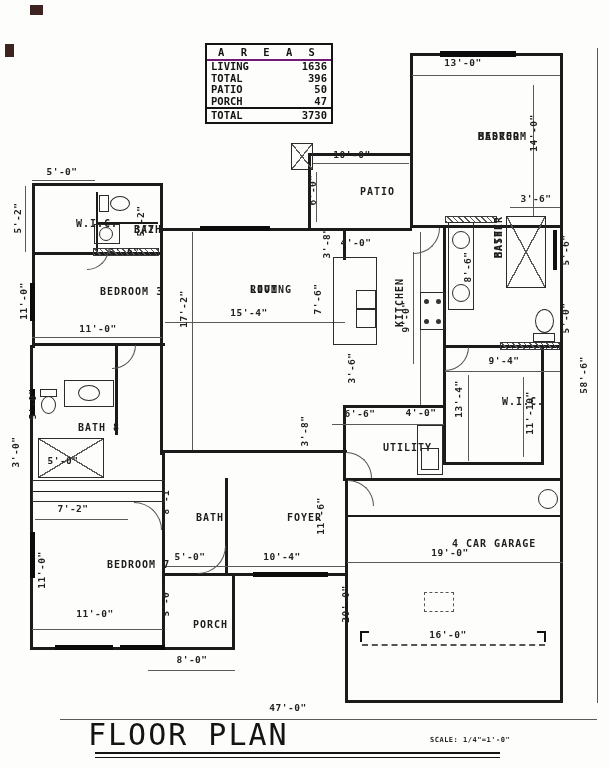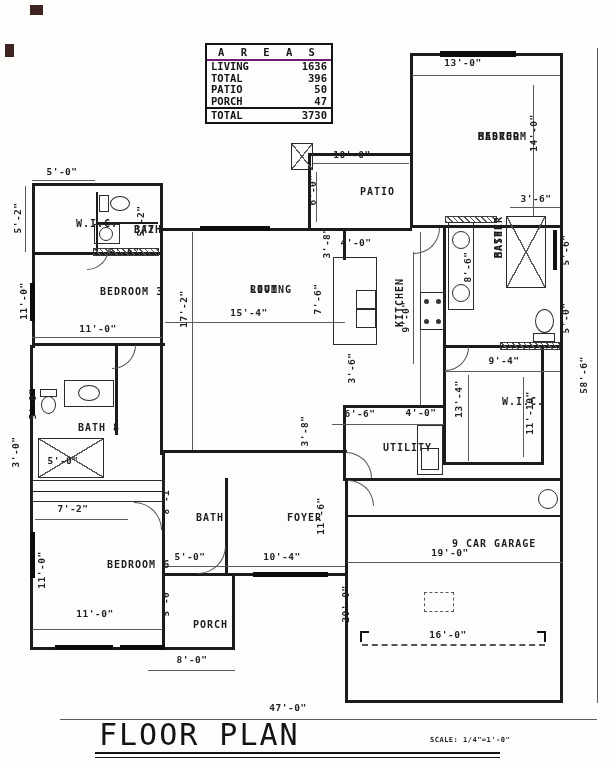--- a/index.html
+++ b/index.html
@@ -13,21 +13,21 @@
   .at-title{text-align:center;letter-spacing:5px;line-height:14px;border-bottom:2px solid #701a75;}
   .at-row{display:flex;justify-content:space-between;padding:0 4px;}
   .at-total{border-top:2px solid #141414;line-height:13px;}
 
   
   .notes{position:absolute;left:143px;top:126px;font:bold 10px/13px "DejaVu Sans Mono",monospace;
          letter-spacing:1px;color:#222;white-space:nowrap;}
   .notes .indent{padding-left:7px;}
 
   
-  .plan-title{position:absolute;left:99px;top:719px;font:400 30px/32px "DejaVu Sans Mono",monospace;
+  .plan-title{position:absolute;left:88px;top:719px;font:400 30px/32px "DejaVu Sans Mono",monospace;
               letter-spacing:2px;color:#141414;white-space:nowrap;}
   .u1{position:absolute;left:95px;top:752px;width:405px;height:2px;background:#141414;}
   .u2{position:absolute;left:95px;top:757px;width:405px;height:1px;background:#141414;}
   .scale{position:absolute;left:430px;top:736px;font:bold 7px "DejaVu Sans Mono",monospace;color:#222;
          letter-spacing:0.5px;}
 
   
   #plan{position:absolute;inset:0;}
   #plan div{position:absolute;}
   .wall{background:#1b1b1b;}
@@ -236,24 +236,24 @@
       <div class="rlabel" style="left: 383px; top: 442px; transform: translate(-50%, -50%) rotate(0deg);">
         <div>UTILITY</div>
       </div>
       <div class="rlabel" style="left: 196px; top: 512px; transform: translate(-50%, -50%) rotate(0deg);">
         <div>BATH</div>
       </div>
       <div class="rlabel" style="left: 287px; top: 512px; transform: translate(-50%, -50%) rotate(0deg);">
         <div>FOYER</div>
       </div>
       <div class="rlabel" style="left: 107px; top: 559px; transform: translate(-50%, -50%) rotate(0deg);">
-        <div>BEDROOM 6</div>
+        <div>BEDROOM 7</div>
       </div>
       <div class="rlabel" style="left: 452px; top: 538px; transform: translate(-50%, -50%) rotate(0deg);">
-        <div>9 CAR GARAGE</div>
+        <div>4 CAR GARAGE</div>
       </div>
       <div class="rlabel" style="left: 193px; top: 619px; transform: translate(-50%, -50%) rotate(0deg);">
         <div>PORCH</div>
       </div>
       <div class="dlabel" style="left: 463px; top: 63px; transform: translate(-50%, -50%) rotate(0deg);">13'-0"</div>
       <div class="dlabel" style="left: 534px; top: 133px; transform: translate(-50%, -50%) rotate(-90deg);">14'-0"</div>
       <div class="dlabel" style="left: 536px; top: 199px; transform: translate(-50%, -50%) rotate(0deg);">3'-6"</div>
       <div class="dlabel" style="left: 352px; top: 155px; transform: translate(-50%, -50%) rotate(0deg);">10'-0"</div>
       <div class="dlabel" style="left: 313px; top: 190px; transform: translate(-50%, -50%) rotate(-90deg);">6'-0"</div>
       <div class="dlabel" style="left: 62px; top: 172px; transform: translate(-50%, -50%) rotate(0deg);">5'-0"</div>

